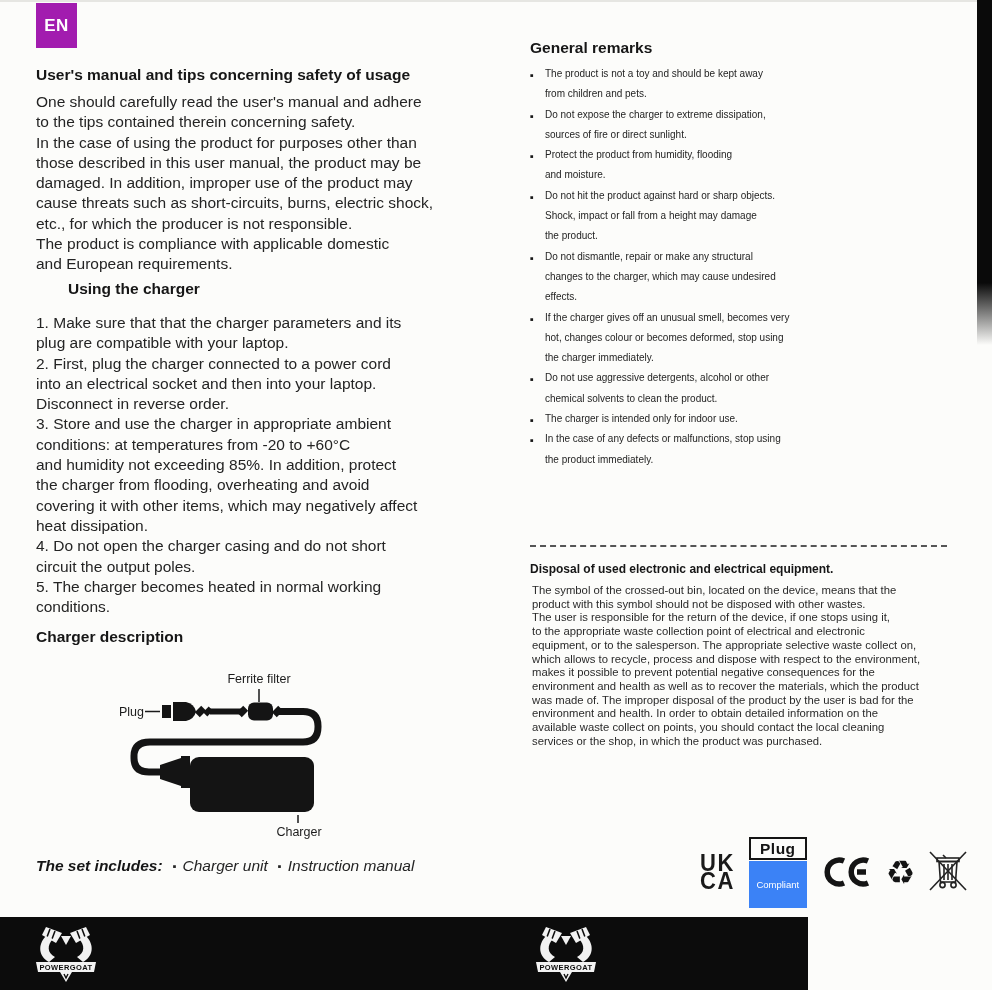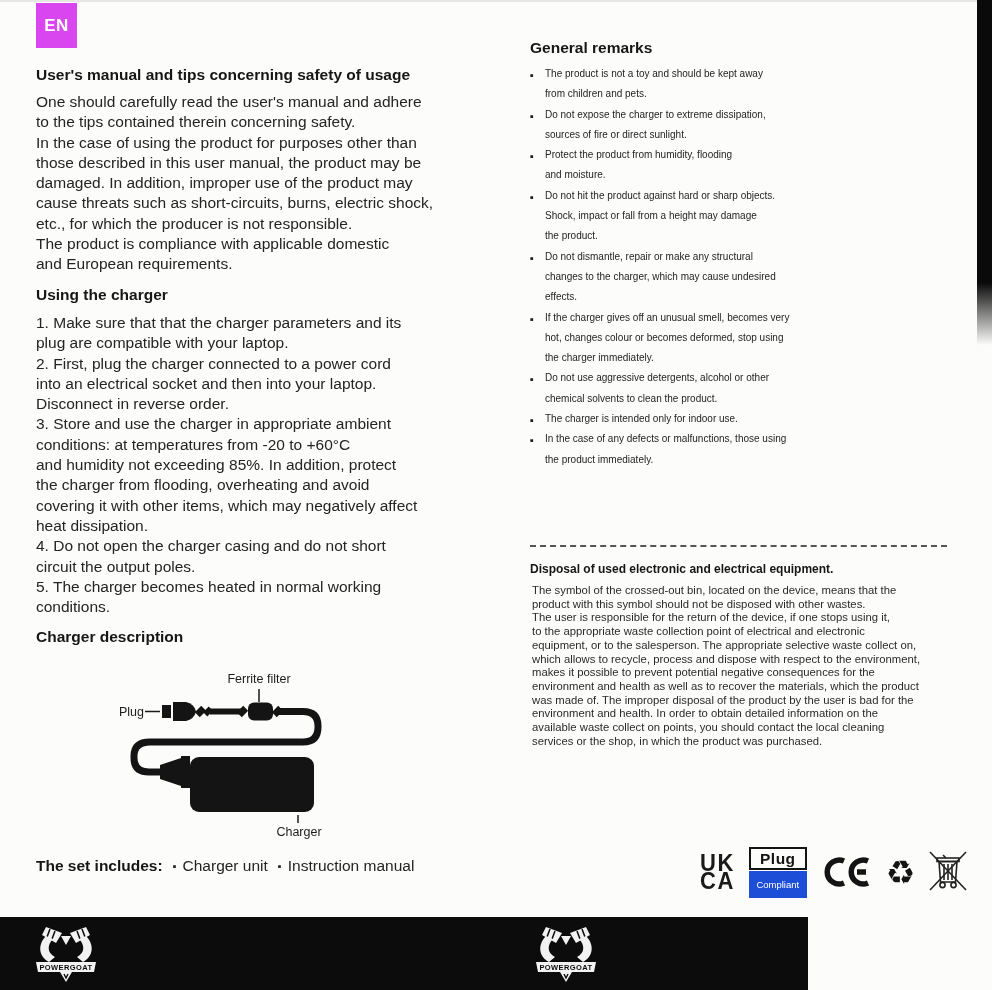--- a/index.html
+++ b/index.html
@@ -15,50 +15,50 @@
     position:absolute;inset:0;
     background:#fcfcfa;
   }
   .top-scan-line{position:absolute;top:0;left:0;width:992px;height:2px;background:#e6e6e2;}
   .right-scan-shadow{
     position:absolute;top:0;left:977px;width:15px;height:345px;
     background:linear-gradient(to bottom,#0a0a0a 0%,#0a0a0a 82%,rgba(10,10,10,0) 100%);
   }
   .lang-badge{
     position:absolute;left:36px;top:3px;width:41px;height:45px;
-    background:#d946ef;color:#fff;
+    background:#a21caf;color:#fff;
     display:flex;align-items:center;justify-content:center;
     font-size:17px;font-weight:bold;letter-spacing:.5px;
   }
   .col-left{position:absolute;left:36px;top:0;width:468px;}
   .col-right{position:absolute;left:530px;top:0;width:424px;}
   .h-main{position:absolute;font-size:15.5px;font-weight:bold;color:#161616;white-space:pre-line;}
   .body-text{position:absolute;font-size:15.5px;line-height:20.3px;white-space:pre-line;color:#242424;}
   
   .remarks{position:absolute;left:0;top:64px;width:424px;margin:0;padding:0;list-style:none;}
   .remarks li{
     position:relative;padding-left:15px;margin:0;
     font-size:10px;line-height:20.3px;white-space:pre-line;color:#242424;
   }
   .remarks li::before{
     content:"▪";position:absolute;left:0;top:1px;font-size:11px;color:#161616;
   }
   .dashed-divider{position:absolute;left:0;top:545px;width:417px;border-top:2px dashed #555;}
   .disposal-heading{position:absolute;left:0;top:562px;font-size:12px;font-weight:bold;color:#161616;}
   .disposal-body{position:absolute;left:2px;top:584px;width:420px;font-size:11.3px;line-height:13.7px;white-space:pre-line;color:#2a2a2a;}
   
-  .set-line{position:absolute;left:36px;top:857px;font-size:15.5px;color:#242424;}
+  .set-line{position:absolute;left:36px;top:857px;font-size:15.5px;color:#242424;font-style:italic;}
   .set-line b{color:#161616;}
   .set-line .dot{font-size:11px;position:relative;top:-1px;padding:0 6px 0 10px;}
   
   .certs{position:absolute;left:700px;top:848px;height:48px;display:flex;align-items:center;}
   .ukca{font-weight:bold;color:#1a1a1a;font-size:22px;line-height:17px;letter-spacing:1.5px;transform:scaleY(1.08);}
   .rohs{margin-left:14px;width:58px;text-align:center;}
   .rohs-title{border:2.5px solid #141414;font-size:15.5px;font-weight:bold;letter-spacing:.5px;padding:1px 2px 0;color:#141414;}
-  .rohs-sub{background:#1d4ed8;color:#fff;font-size:9.5px;padding:8px 1px;margin-top:1px;}
+  .rohs-sub{background:#3b82f6;color:#fff;font-size:9.5px;padding:18px 1px;margin-top:1px;}
   .ce{margin-left:17px;}
   .recycle{margin-left:14px;font-size:33px;color:#141414;line-height:1;}
   .weee{margin-left:13px;}
   
   .footer-bar{position:absolute;left:0;top:917px;width:808px;height:73px;background:#0c0c0c;}
   .goat{position:absolute;top:6px;width:66px;height:60px;}
   .goat.g1{left:33px;}
   .goat.g2{left:533px;}
   svg text{font-family:"Liberation Sans", sans-serif;}
 </style>
@@ -78,21 +78,21 @@
     <div class="body-text" style="top:92px;width:468px;">One should carefully read the user's manual and adhere
 to the tips contained therein concerning safety.
 In the case of using the product for purposes other than
 those described in this user manual, the product may be
 damaged. In addition, improper use of the product may
 cause threats such as short-circuits, burns, electric shock,
 etc., for which the producer is not responsible.
 The product is compliance with applicable domestic
 and European requirements.</div>
 
-    <div class="h-main" style="top:286px;">Using the charger</div>
+    <div class="h-main" style="top:280px;margin-left:32px;">Using the charger</div>
     <div class="body-text" style="top:313px;width:468px;">1. Make sure that that the charger parameters and its
 plug are compatible with your laptop.
 2. First, plug the charger connected to a power cord
 into an electrical socket and then into your laptop.
 Disconnect in reverse order.
 3. Store and use the charger in appropriate ambient
 conditions: at temperatures from -20 to +60°C
 and humidity not exceeding 85%. In addition, protect
 the charger from flooding, overheating and avoid
 covering it with other items, which may negatively affect
@@ -154,21 +154,21 @@
 the product.</li>
       <li>Do not dismantle, repair or make any structural
 changes to the charger, which may cause undesired
 effects.</li>
       <li>If the charger gives off an unusual smell, becomes very
 hot, changes colour or becomes deformed, stop using
 the charger immediately.</li>
       <li>Do not use aggressive detergents, alcohol or other
 chemical solvents to clean the product.</li>
       <li>The charger is intended only for indoor use.</li>
-      <li>In the case of any defects or malfunctions, those using
+      <li>In the case of any defects or malfunctions, stop using
 the product immediately.</li>
     </ul>
 
     <div class="dashed-divider"></div>
     <div class="disposal-heading">Disposal of used electronic and electrical equipment.</div>
     <div class="disposal-body">The symbol of the crossed-out bin, located on the device, means that the
 product with this symbol should not be disposed with other wastes.
 The user is responsible for the return of the device, if one stops using it,
 to the appropriate waste collection point of electrical and electronic
 equipment, or to the salesperson. The appropriate selective waste collect on,

